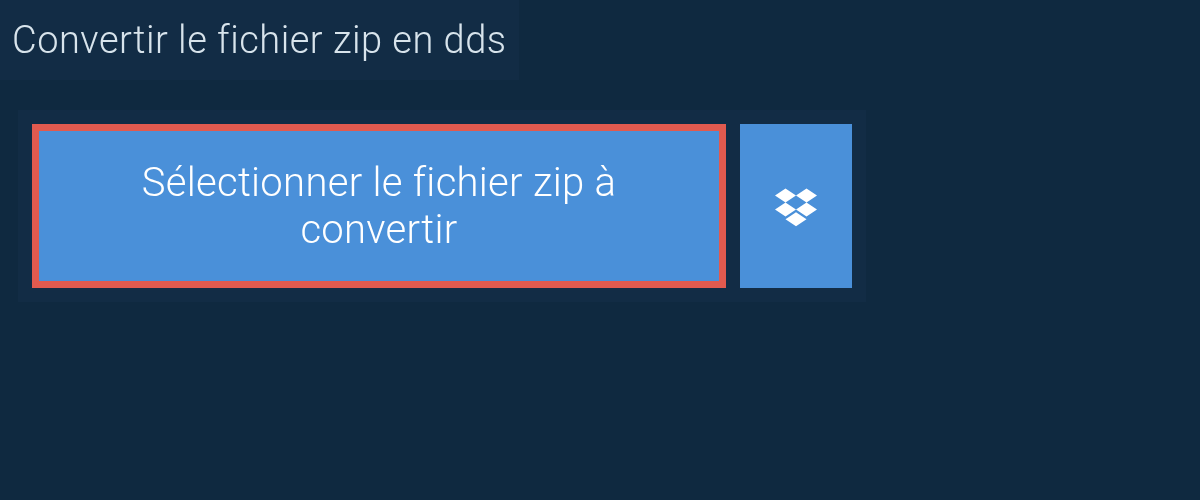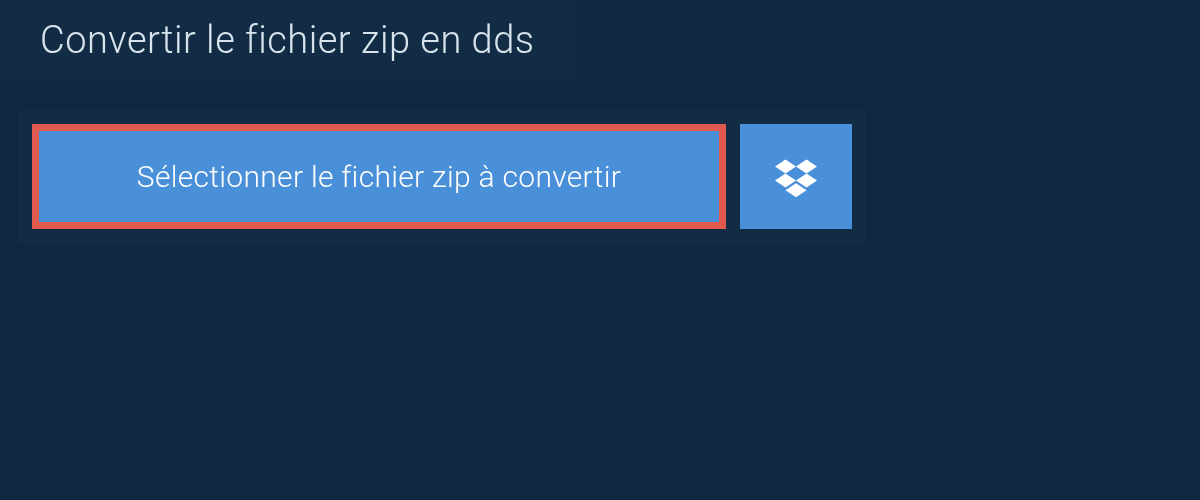--- a/index.html
+++ b/index.html
@@ -9,21 +9,21 @@
     }
     body {
       width: 1200px;
       height: 500px;
       background-color: #0f2940;
       font-family: -apple-system, BlinkMacSystemFont, "Segoe UI", Roboto, Helvetica, Arial, sans-serif;
       overflow: hidden;
     }
     .header-bar {
       background-color: #122c45;
-      padding: 18px 40px;
+      padding: 18px 12px;
       display: inline-block;
     }
     .page-title {
       color: #d8e4ec;
       font-size: 38px;
       font-weight: 300;
       letter-spacing: 0.5px;
     }
     .upload-section {
       background-color: #122c45;
@@ -31,21 +31,21 @@
       padding: 14px;
       display: flex;
       gap: 14px;
       width: 848px;
     }
     .select-file-button {
       flex: 1;
       background-color: #4a90d9;
       border: 7px solid #e15a4f;
       color: #ffffff;
-      font-size: 30px;
+      font-size: 40px;
       font-weight: 300;
       padding: 28px 20px;
       text-align: center;
       cursor: pointer;
       display: flex;
       align-items: center;
       justify-content: center;
       letter-spacing: 0.3px;
     }
     .dropbox-button {

